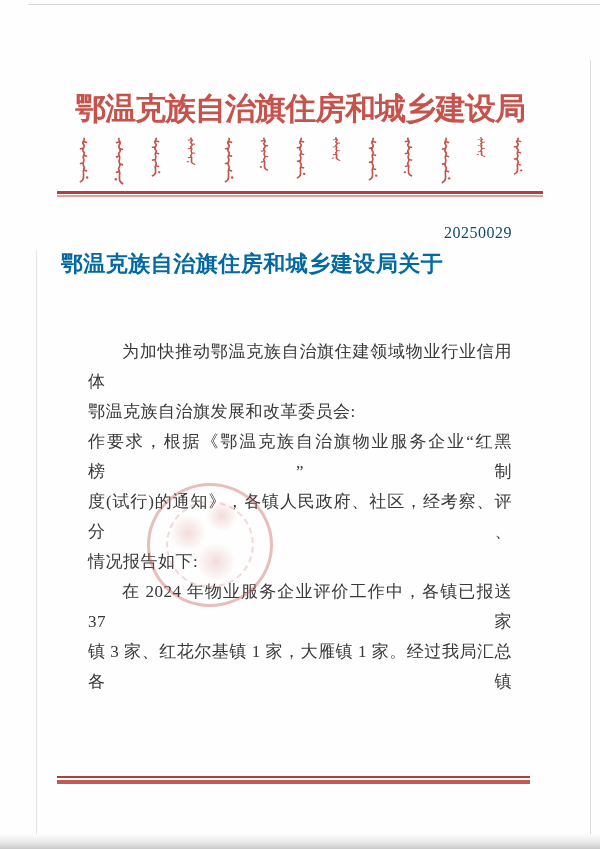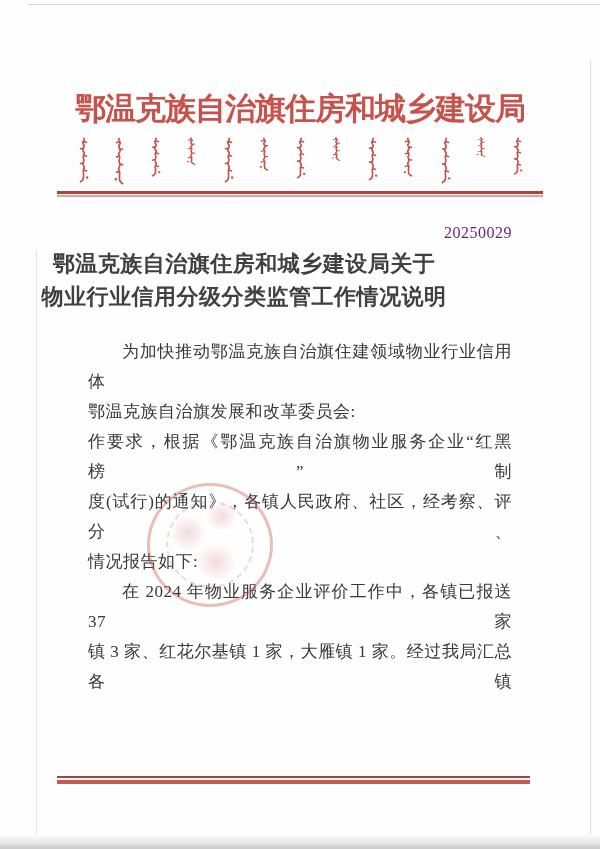--- a/index.html
+++ b/index.html
@@ -46,26 +46,26 @@
   .mword:nth-child(13) svg{height:38px;}
   .mword:nth-child(even){transform:scaleX(-1);}
   .header-rule{
     position:absolute;left:57px;top:191px;width:486px;height:6px;
   }
   .header-rule .thick{height:3px;background:#ad423d;}
   .header-rule .thin{height:2px;background:#e0a09b;margin-top:1px;}
   
   .doc-number{
     position:absolute;right:88px;top:224px;
-    font-size:16px;letter-spacing:0.5px;color:#701a75;
+    font-size:16px;letter-spacing:0.5px;color:#0c4a6e;
   }
   
   .doc-title{
-    position:absolute;left:0;top:247px;width:488px;
-    text-align:center;font-weight:700;color:#404040;
+    position:absolute;left:8px;top:247px;width:488px;
+    text-align:center;font-weight:700;color:#0369a1;
     font-size:22px;line-height:33px;letter-spacing:0.5px;
   }
   
   .body-text{
     position:absolute;left:88px;top:337px;width:424px;
     font-size:17px;line-height:30px;color:#383838;
     letter-spacing:0.5px;
   }
   .line{white-space:nowrap;}
   .line.fill{white-space:normal;text-align:justify;text-align-last:justify;}
@@ -192,21 +192,20 @@
 
   <div class="header-rule">
     <div class="thick"></div>
     <div class="thin"></div>
   </div>
 
   <div class="doc-number">20250029</div>
 
   <div class="doc-title">
     <div>鄂温克族自治旗住房和城乡建设局关于</div>
-    <div>物业行业信用分级分类监管工作情况说明</div>
   </div>
 
   <div class="body-text">
     <div class="line ind fill">为加快推动鄂温克族自治旗住建领域物业行业信用体</div>
 
     <div class="line">鄂温克族自治旗发展和改革委员会:</div>
     <div class="line fill">作要求，根据《鄂温克族自治旗物业服务企业“红黑榜”制</div>
     <div class="line fill">度(试行)的通知》，各镇人民政府、社区，经考察、评分、</div>
     <div class="line">情况报告如下:</div>
 

